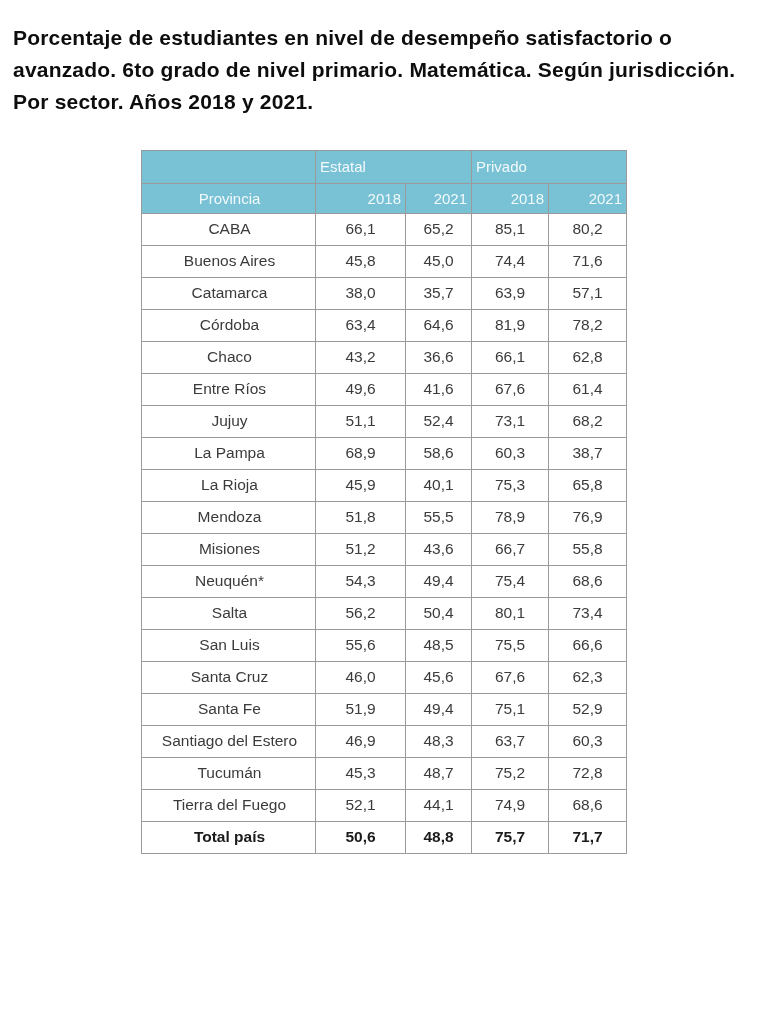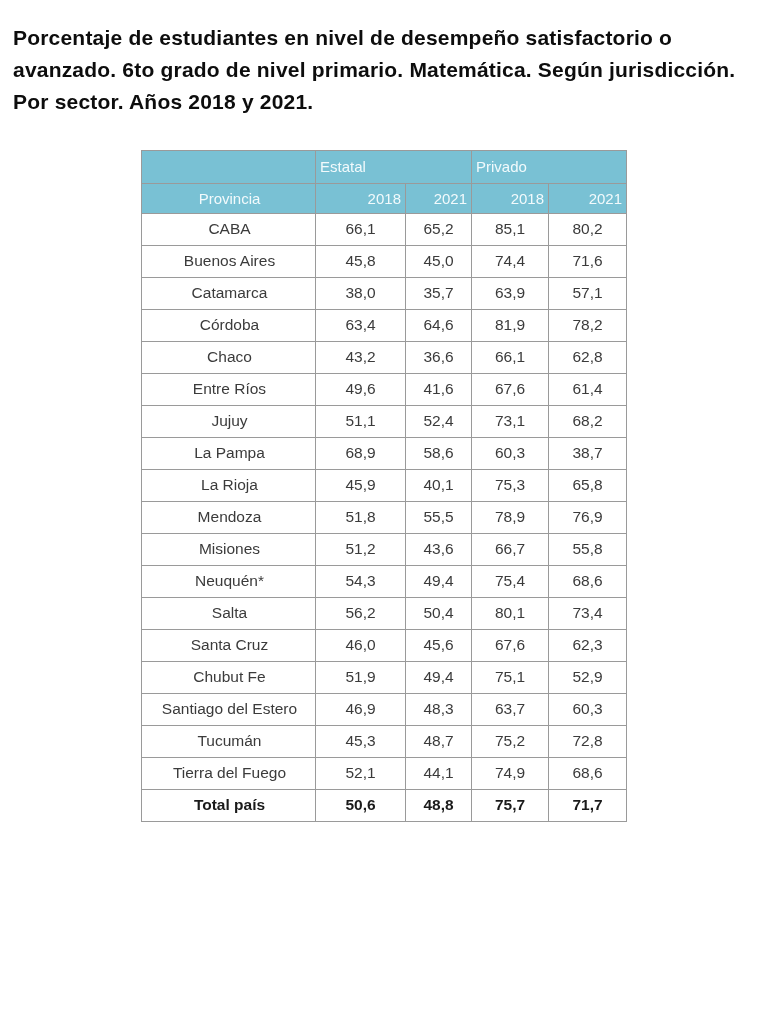--- a/index.html
+++ b/index.html
@@ -170,28 +170,35 @@
         <td class="num">68,6</td>
       </tr>
       <tr>
         <td class="prov">Salta</td>
         <td class="num">56,2</td>
         <td class="num">50,4</td>
         <td class="num">80,1</td>
         <td class="num">73,4</td>
       </tr>
       <tr>
+        <td class="prov">San Luis</td>
+        <td class="num">55,6</td>
+        <td class="num">48,5</td>
+        <td class="num">75,5</td>
+        <td class="num">66,6</td>
+      </tr>
+      <tr>
         <td class="prov">Santa Cruz</td>
         <td class="num">46,0</td>
         <td class="num">45,6</td>
         <td class="num">67,6</td>
         <td class="num">62,3</td>
       </tr>
       <tr>
-        <td class="prov">Chubut Fe</td>
+        <td class="prov">Santa Fe</td>
         <td class="num">51,9</td>
         <td class="num">49,4</td>
         <td class="num">75,1</td>
         <td class="num">52,9</td>
       </tr>
       <tr>
         <td class="prov">Santiago del Estero</td>
         <td class="num">46,9</td>
         <td class="num">48,3</td>
         <td class="num">63,7</td>

